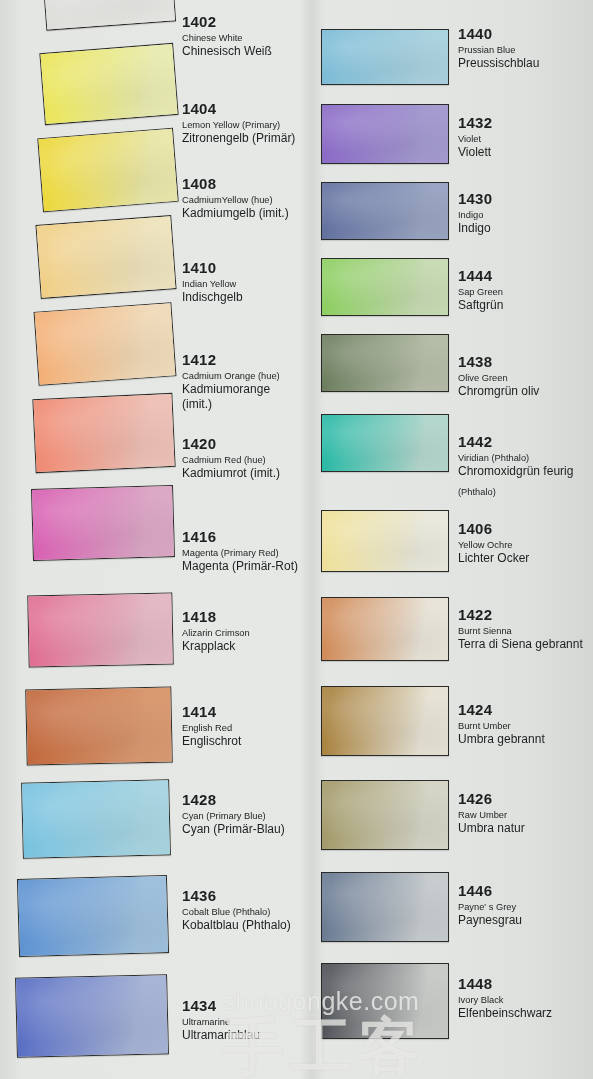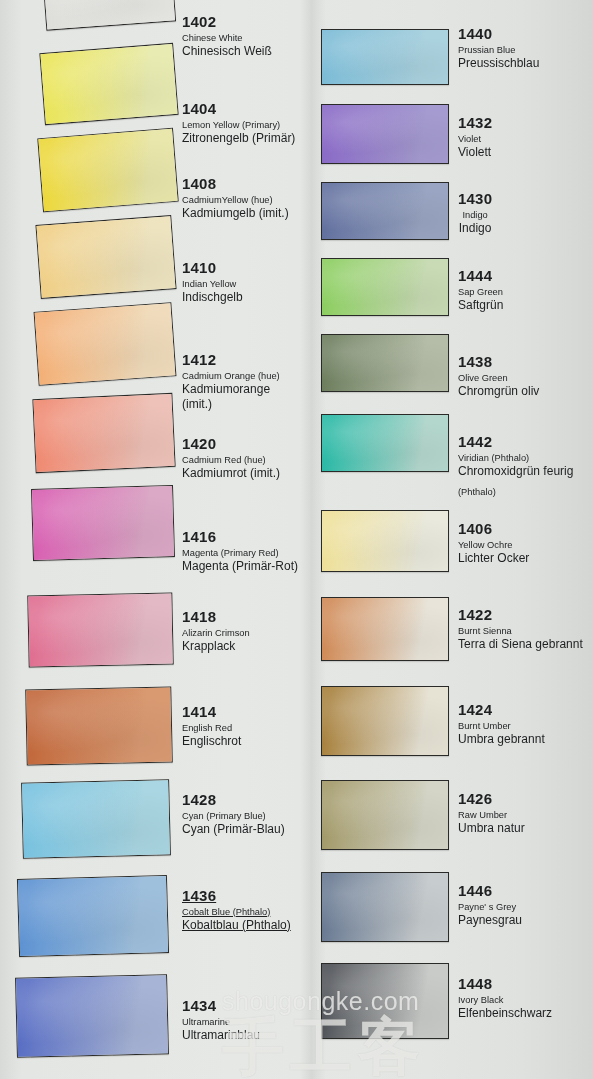--- a/index.html
+++ b/index.html
@@ -162,21 +162,21 @@
       </div>
       <div class="label" style="left: 182px; top: 790px;">
         <div class="code">1428</div>
         <div class="name-en">Cyan (Primary Blue)</div>
         <div class="name-de">Cyan (Primär-Blau)</div>
       </div>
       <div class="swatch" style="left: 18px; top: 877px; width: 150px; height: 78px; transform: rotate(-1.6deg);">
         <div class="wash" style="background: linear-gradient(100deg, rgb(94, 147, 210) 0%, rgb(94, 147, 210) 8%, rgb(159, 192, 221) 78%, rgb(159, 192, 221) 100%);"></div>
         <div class="grain"></div>
       </div>
-      <div class="label" style="left: 182px; top: 886px; text-decoration: underline;">
+      <div class="label" style="left: 182px; top: 886px;">
         <div class="code">1436</div>
         <div class="name-en">Cobalt Blue (Phthalo)</div>
         <div class="name-de">Kobaltblau (Phthalo)</div>
       </div>
       <div class="swatch" style="left: 16px; top: 976px; width: 152px; height: 80px; transform: rotate(-1.4deg);">
         <div class="wash" style="background: linear-gradient(100deg, rgb(90, 111, 196) 0%, rgb(90, 111, 196) 8%, rgb(167, 180, 214) 78%, rgb(167, 180, 214) 100%);"></div>
         <div class="grain"></div>
       </div>
       <div class="label" style="left: 182px; top: 996px;">
         <div class="code">1434</div>
@@ -200,21 +200,21 @@
       </div>
       <div class="label" style="left: 158px; top: 113px;">
         <div class="code">1432</div>
         <div class="name-en">Violet</div>
         <div class="name-de">Violett</div>
       </div>
       <div class="swatch" style="left: 21px; top: 182px; width: 128px; height: 58px;">
         <div class="wash" style="background: linear-gradient(100deg, rgb(99, 113, 159) 0%, rgb(99, 113, 159) 8%, rgb(153, 165, 194) 78%, rgb(153, 165, 194) 100%);"></div>
         <div class="grain"></div>
       </div>
-      <div class="label" style="left: 158px; top: 189px; text-align: center;">
+      <div class="label" style="left: 158px; top: 189px;">
         <div class="code">1430</div>
         <div class="name-en">Indigo</div>
         <div class="name-de">Indigo</div>
       </div>
       <div class="swatch" style="left: 21px; top: 258px; width: 128px; height: 58px;">
         <div class="wash" style="background: linear-gradient(100deg, rgb(141, 206, 98) 0%, rgb(141, 206, 98) 8%, rgb(200, 219, 180) 78%, rgb(200, 219, 180) 100%);"></div>
         <div class="grain"></div>
       </div>
       <div class="label" style="left: 158px; top: 266px;">
         <div class="code">1444</div>

